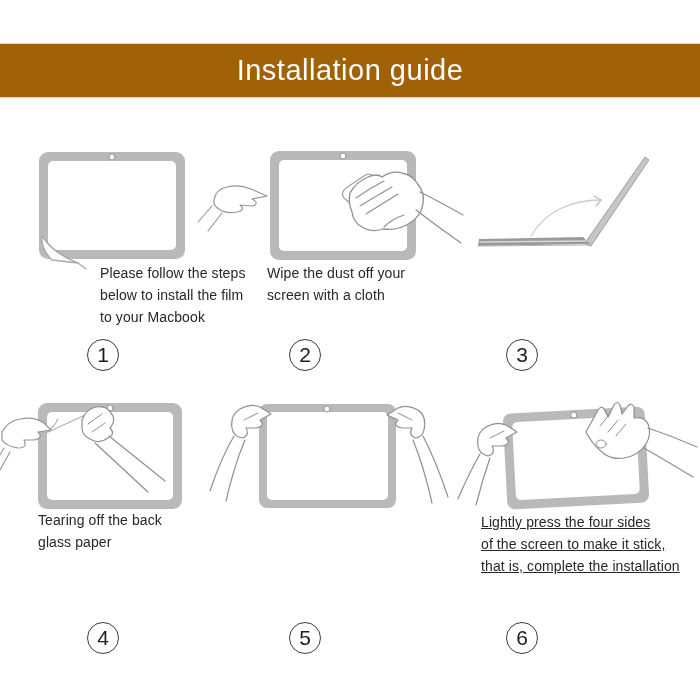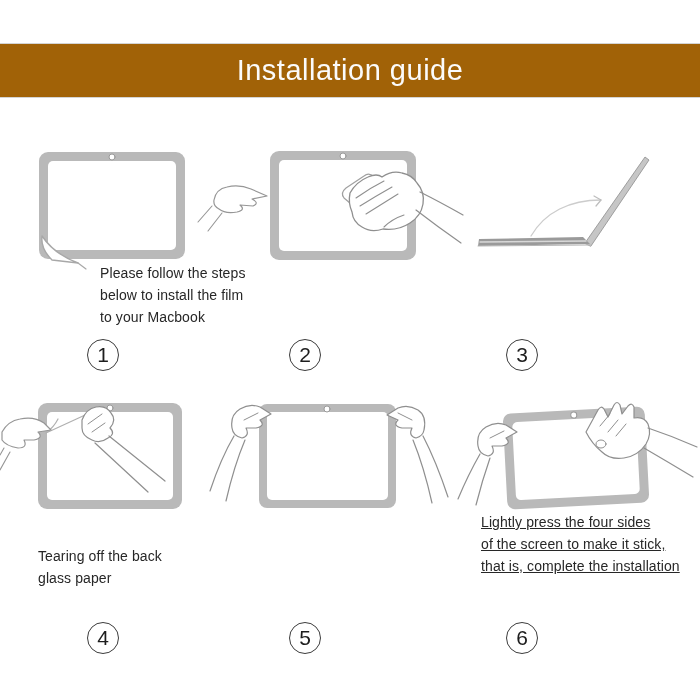--- a/index.html
+++ b/index.html
@@ -15,21 +15,21 @@
   }
   .banner-title { color:#fbfbfb; font-size:29px; letter-spacing:0.5px; }
   .art { position:absolute; left:0; top:0; }
   .caption {
     position:absolute; font-size:14px; line-height:22px; color:#272727;
     white-space:pre-line; letter-spacing:0.1px;
   }
   .c1 { left:52px;  top:262px; width:185px;margin-left:48px; }
   .c2 { left:267px; top:262px; width:195px; }
   .c3 { left:482px; top:262px; width:200px; }
-  .c4 { left:38px;  top:509px; width:185px;margin-top:36px; }
+  .c4 { left:38px;  top:509px; width:185px; }
   .c5 { left:250px; top:511px; width:205px; }
   .c6 { left:481px; top:511px; width:215px;text-decoration:underline; }
   .num {
     position:absolute; width:30px; height:30px; border:1.6px solid #3c3c3c;
     border-radius:50%; display:flex; align-items:center; justify-content:center;
     font-size:21px; color:#1d1d1d; background:#ffffff;
   }
   .n1 { left:87px;  top:339px; }
   .n2 { left:289px; top:339px; }
   .n3 { left:506px; top:339px; }
@@ -125,20 +125,22 @@
       <path d="M586,432 L598,410 Q601,405 604,409 L608,417 L614,405 Q617,400 620,405 L622,414 L628,406 Q632,402 634,407 L634,418 Q644,416 648,424 Q652,434 646,444 Q638,456 624,458 Q610,460 602,452 Q592,444 586,432 Z" fill="#ffffff" stroke="#8f8f8f" stroke-width="1.2"></path>
       <path d="M600,426 L610,414 M608,432 L618,420 M616,436 L626,424" stroke="#8f8f8f" stroke-width="1"></path>
       <ellipse cx="601" cy="444" rx="5" ry="4" stroke="#8f8f8f" stroke-width="1" fill="#ffffff"></ellipse>
       <path d="M648,428 Q672,436 697,447 M644,448 Q668,462 693,477" stroke="#8f8f8f" stroke-width="1.2"></path>
     </g>
   </svg>
 
   <div class="caption c1">Please follow the steps
 below to install the film
 to your Macbook</div>
+  <div class="caption c2">Wipe the dust off your
+screen with a cloth</div>
   <div class="caption c4">Tearing off the back
 glass paper</div>
   <div class="caption c6">Lightly press the four sides
 of the screen to make it stick,
 that is, complete the installation</div>
 
   <div class="num n1">
     <span>1</span>
   </div>
   <div class="num n2">

